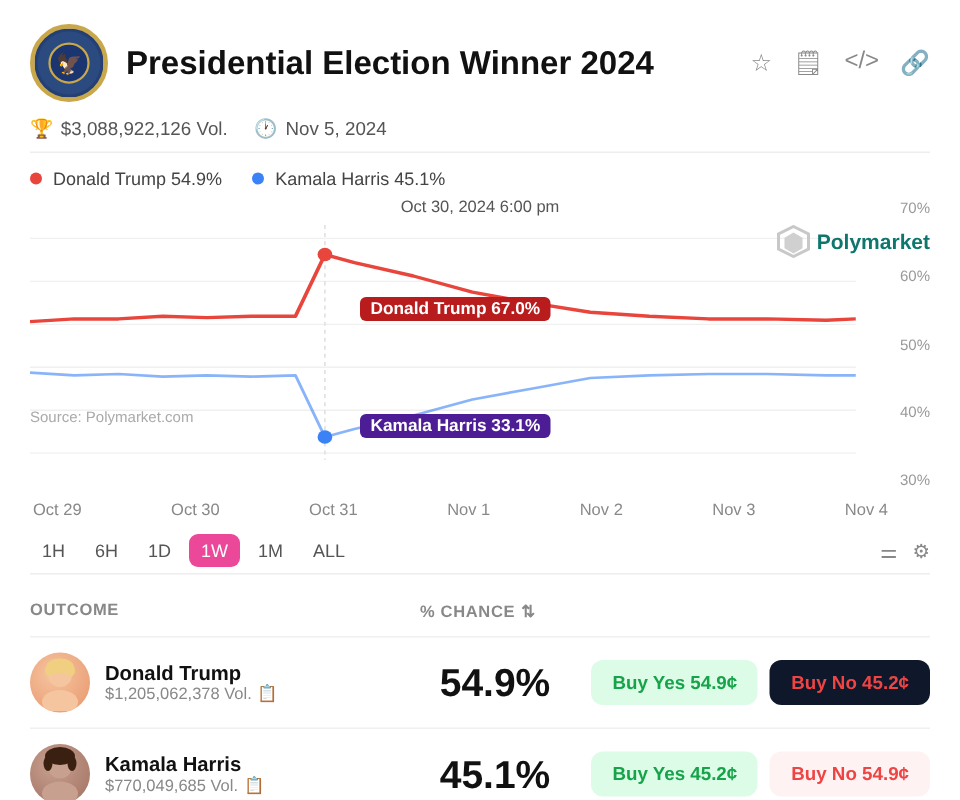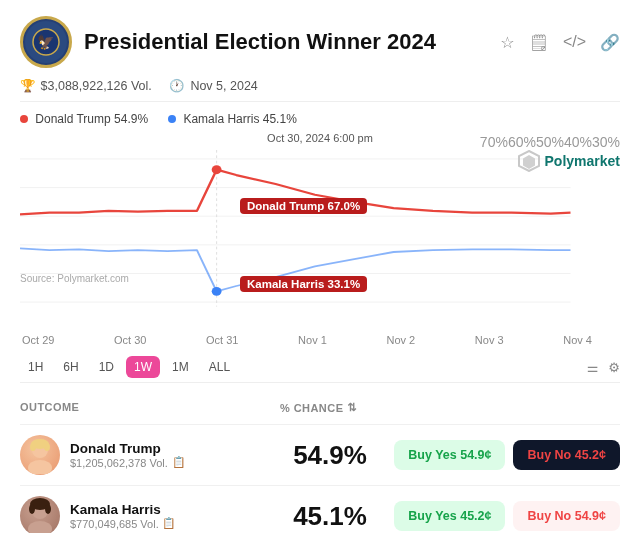--- a/index.html
+++ b/index.html
@@ -106,21 +106,21 @@
       border-radius: 4px;
       font-size: 11.5px;
       font-weight: 600;
       white-space: nowrap;
       z-index: 10;
     }
     .tooltip-harris {
       position: absolute;
       bottom: 38px;
       left: 220px;
-      background: #b91c1c;
+      background: #4c1d95;
       color: white;
       padding: 2px 7px;
       border-radius: 4px;
       font-size: 11.5px;
       font-weight: 600;
       white-space: nowrap;
       z-index: 10;
     }
     .chart-date-tooltip {
       position: absolute;
@@ -146,23 +146,23 @@
       padding: 0 2px;
       margin-bottom: 10px;
     }
     
     .yaxis-labels {
       position: absolute;
       right: 0;
       top: 0;
       height: 100%;
       display: flex;
-      flex-direction: row;
+      flex-direction: column;
       justify-content: space-between;
-      font-size: 14px;
+      font-size: 10px;
       color: #999;
       padding: 4px 0;
     }
     
     .time-filter {
       display: flex;
       align-items: center;
       gap: 4px;
       margin-bottom: 12px;
       padding-bottom: 4px;

